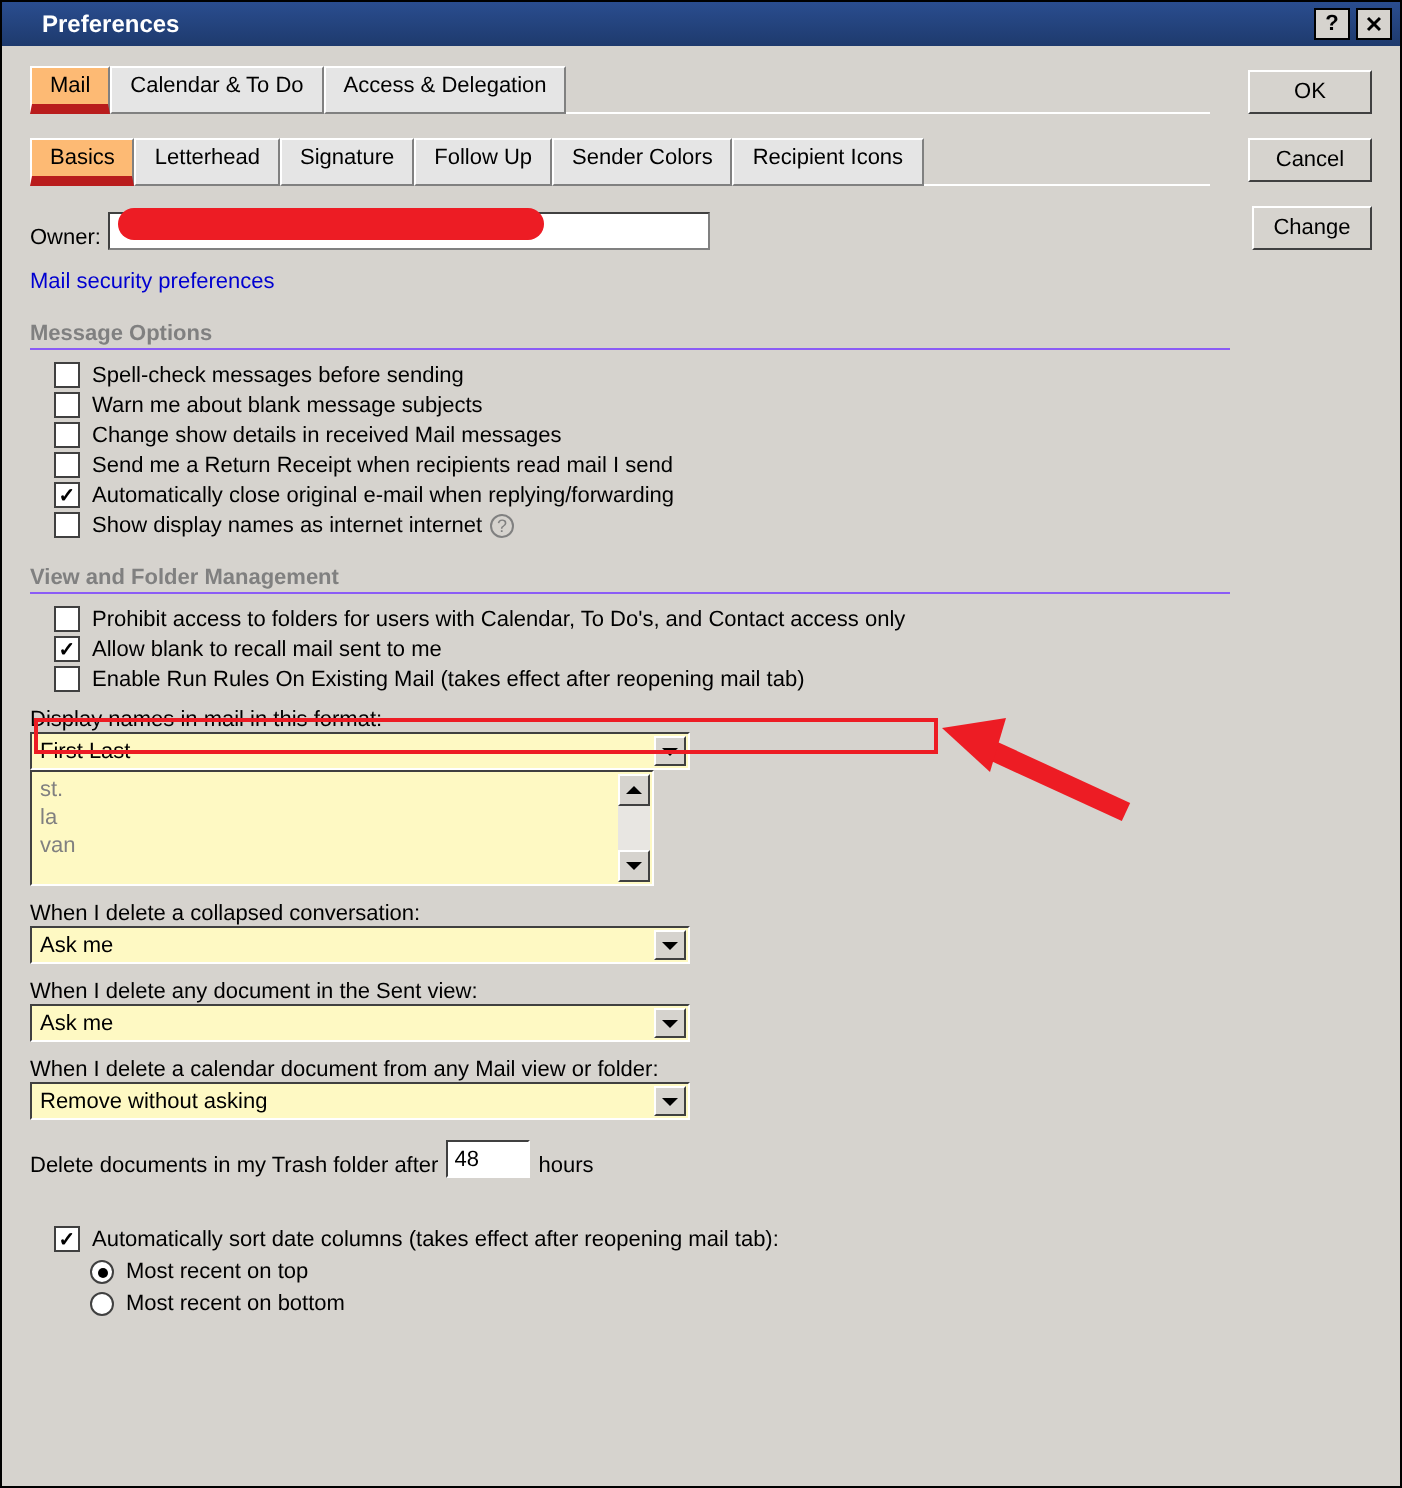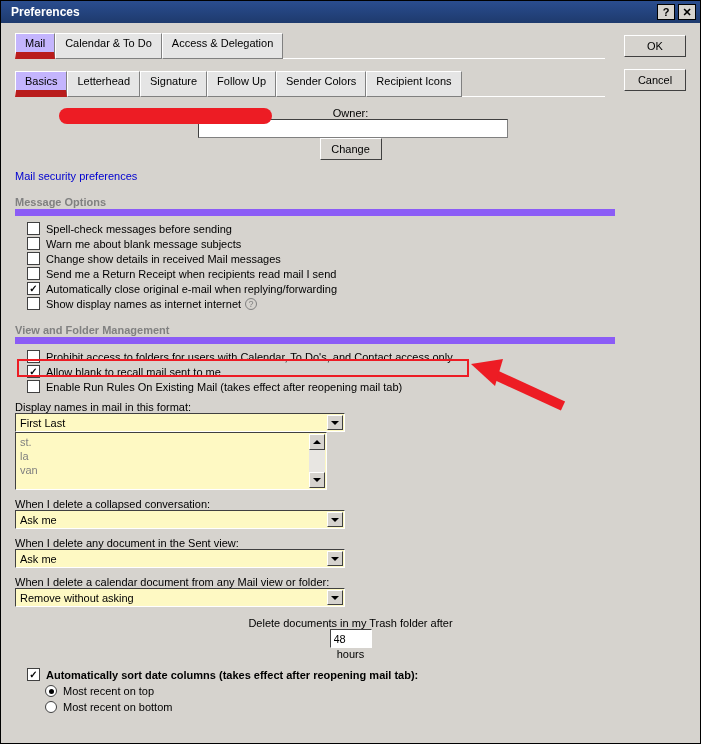--- a/index.html
+++ b/index.html
@@ -19,21 +19,21 @@
     background: #d6d3ce;
     border: 1px solid #000;
     position: relative;
   }
   .titlebar {
     height: 22px;
     background: linear-gradient(to bottom, #2a4d8f, #1e3a6d);
     color: #fff;
     display: flex;
     align-items: center;
-    padding: 0 4px 0 10px;
+    padding: 0 4px 0 20px;
     font-weight: bold;
     font-size: 12px;
   }
   .titlebar .spacer { flex: 1; }
   .titlebtn {
     width: 18px; height: 16px;
     background: #d6d3ce;
     border: 1px solid #000;
     color: #000;
     display: inline-flex;
@@ -85,32 +85,32 @@
     border-left: 1px solid #fff;
     border-right: 1px solid #808080;
     border-bottom: 1px solid #808080;
     background: #e5e5e5;
     margin-right: 0;
     font-size: 11px;
     cursor: default;
     position: relative;
   }
   .tab.active {
-    border-bottom: 7px solid #b91c1c;
-    background: #c4b5fd;
+    border-bottom: 5px solid #b91c1c;
+    background: #fdba74;
     z-index: 3;
   }
   .tabs.sub { margin-top: 12px; }
   .tab-panel-border {
     border-top: 1px solid #fff;
     margin-top: -1px;
     height: 1px;
     width: 590px;
   }
-  .row { margin-top: 10px; display: flex; align-items: center; flex-direction: column; }
+  .row { margin-top: 10px; display: flex; align-items: flex-end; }
   .owner-input {
     width: 310px; height: 19px;
     border: 1px solid #808080;
     border-top-color: #404040;
     border-left-color: #404040;
     background: #fff;
     margin-left: 4px;
     padding: 1px 3px;
     font-family: inherit; font-size: 11px;
   }
@@ -118,21 +118,21 @@
     position: absolute;
     background: #ed1c24;
     border-radius: 10px;
     height: 16px;
   }
   .link { color: #0000d0; cursor: default; margin-top: 10px; display: inline-block; }
   .group-title {
     color: #808080;
     font-weight: bold;
     margin-top: 14px;
-    border-bottom: 7px solid #8b5cf6;
+    border-bottom: 1px solid #8b5cf6;
     padding-bottom: 1px;
     width: 600px;
   }
   .chk-row { margin-top: 2px; display: flex; align-items: center; }
   .chk-row.first { margin-top: 6px; }
   .chk {
     width: 13px; height: 13px;
     border: 1px solid #404040;
     background: #fff;
     margin: 0 6px 0 12px;
@@ -370,21 +370,21 @@
           <div class="tri-down"></div>
         </div>
     </div>
 
     <div class="row">
       <span>Delete documents in my Trash folder after</span>
       <input class="num-input" value="48" style="">
       <span>hours</span>
     </div>
 
-    <div class="chk-row" style="margin-top:8px;font-weight:bold;">
+    <div class="chk-row" style="margin-top:24px;">
         <span class="chk checked"></span>
         <span>Automatically sort date columns (takes effect after reopening mail tab):</span>
       </div>
     <div class="rad-row">
         <span class="radio checked"></span>
         <span>Most recent on top</span>
       </div>
     <div class="rad-row">
         <span class="radio"></span>
         <span>Most recent on bottom</span>

